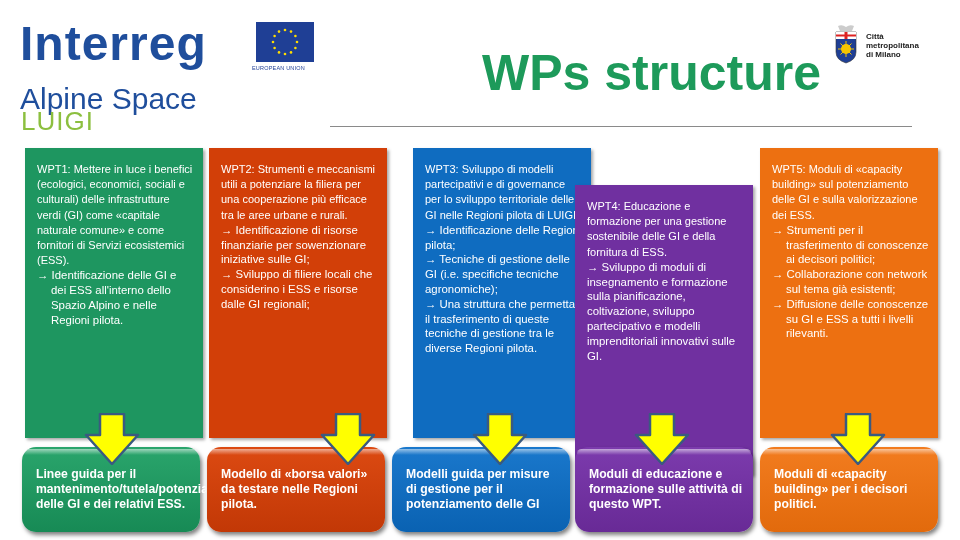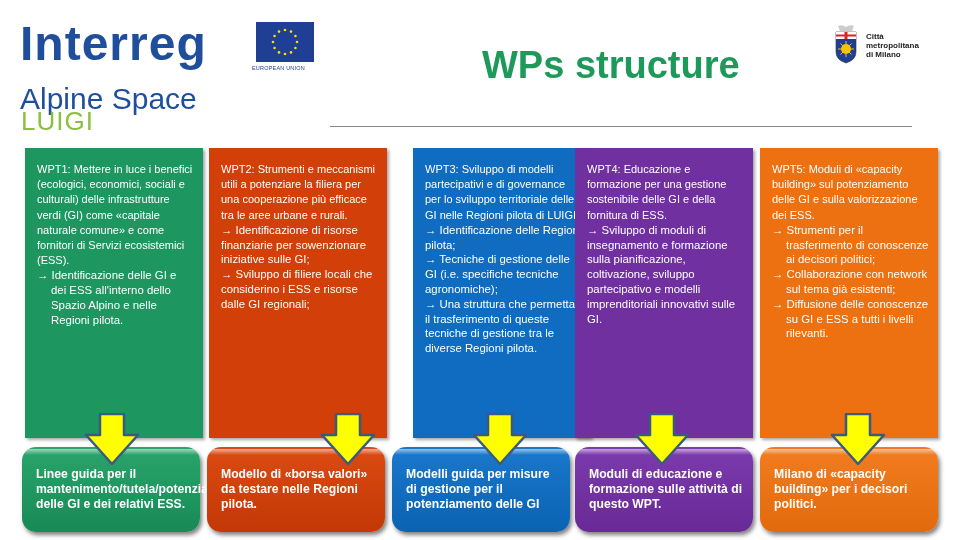--- a/index.html
+++ b/index.html
@@ -12,21 +12,21 @@
   .luigi-word { position: absolute; left: 1px; top: 88px; font-size: 26px; color: #8cbf3f; letter-spacing: 1px; line-height: 30px; }
   .eu-flag { position: absolute; left: 236px; top: 4px; width: 58px; height: 40px; background: #1f3f95; }
   .eu-flag svg { width: 58px; height: 40px; }
   .eu-label { position: absolute; left: 232px; top: 47px; font-size: 5.5px; color: #1f3f95; letter-spacing: 0.2px; white-space: nowrap; }
 
   .cmm-logo { position: absolute; left: 828px; top: 20px; width: 120px; height: 50px; }
   .cmm-crest { position: absolute; left: 6px; top: 4px; width: 24px; height: 40px; }
   .cmm-text { position: absolute; left: 38px; top: 12px; font-size: 8px; line-height: 9px; color: #222; font-weight: bold; }
   .cmm-text div { white-space: nowrap; }
 
-  .page-title { position: absolute; left: 482px; top: 44px; font-size: 38px; font-weight: bold; color: #1d9a5a; white-space: nowrap; }
+  .page-title { position: absolute; left: 482px; top: 44px; font-size: 50px; font-weight: bold; color: #1d9a5a; white-space: nowrap; }
   .title-rule { position: absolute; left: 330px; top: 126px; width: 582px; height: 1px; background: #8a8a8a; }
 
   
   .wpt-box { position: absolute; top: 148px; width: 178px; height: 290px; color: #fff; padding: 14px 9px 8px 12px; box-shadow: 2px 2px 3px rgba(0,0,0,0.35); }
   .wpt-title { font-size: 11px; font-weight: normal; line-height: 15.2px; }
   .wpt-item { font-size: 11.4px; line-height: 14.8px; }
   .wpt-item.indent { padding-left: 14px; text-indent: -14px; }
 
   
   .out-box { position: absolute; top: 447px; width: 178px; height: 85px; border-radius: 14px; color: #fff; padding: 20px 10px 8px 14px; box-shadow: 2px 3px 4px rgba(0,0,0,0.5); }
@@ -104,21 +104,21 @@
   <div class="wpt-item">→ Sviluppo di filiere locali che considerino i ESS e risorse dalle GI regionali;</div>
 </div>
 
 <div class="wpt-box" style="left:393px; background:#0f6cc0;margin-left:20px;">
   <div class="wpt-title">WPT3: Sviluppo di modelli partecipativi e di governance per lo sviluppo territoriale delle GI nelle Regioni pilota di LUIGI.</div>
   <div class="wpt-item">→ Identificazione delle Regioni pilota;</div>
   <div class="wpt-item">→ Tecniche di gestione delle GI (i.e. specifiche tecniche agronomiche);</div>
   <div class="wpt-item">→ Una struttura che permetta il trasferimento di queste tecniche di gestione tra le diverse Regioni pilota.</div>
 </div>
 
-<div class="wpt-box" style="left:575px; background:#7030a0;">
+<div class="wpt-box" style="left:575px; background:#7030a0;margin-top:37px;">
   <div class="wpt-title">WPT4: Educazione e formazione per una gestione sostenibile delle GI e della fornitura di ESS.</div>
   <div class="wpt-item">→ Sviluppo di moduli di insegnamento e formazione sulla pianificazione, coltivazione, sviluppo partecipativo e modelli imprenditoriali innovativi sulle GI.</div>
 </div>
 
 <div class="wpt-box" style="left:760px; background:#ed7011;">
   <div class="wpt-title">WPT5: Moduli di «capacity building» sul potenziamento delle GI e sulla valorizzazione dei ESS.</div>
   <div class="wpt-item indent">→ Strumenti per il trasferimento di conoscenze ai decisori politici;</div>
   <div class="wpt-item indent">→ Collaborazione con network sul tema già esistenti;</div>
   <div class="wpt-item indent">→ Diffusione delle conoscenze su GI e ESS a tutti i livelli rilevanti.</div>
 </div>
@@ -129,21 +129,21 @@
 <div class="out-box" style="left:207px; background:linear-gradient(#dc4a12,#c23806);">
   <div class="out-text">Modello di «borsa valori» da testare nelle Regioni pilota.</div>
 </div>
 <div class="out-box" style="left:392px; background:linear-gradient(#1a78cc,#0a62b2);">
   <div class="out-text">Modelli guida per misure di gestione per il potenziamento delle GI</div>
 </div>
 <div class="out-box" style="left:575px; background:linear-gradient(#7c3bad,#682a96);">
   <div class="out-text">Moduli di educazione e formazione sulle attività di questo WPT.</div>
 </div>
 <div class="out-box" style="left:760px; background:linear-gradient(#f27c1f,#e26a0c);">
-  <div class="out-text">Milano di «capacity building» per i decisori politici.</div>
+  <div class="out-text">Moduli di «capacity building» per i decisori politici.</div>
 </div>
 
 <div class="down-arrow" style="left:84px; top:413px;">
   <svg viewBox="0 0 56 52">
       <path d="M16 1 H40 V22 H54 L28 51 L2 22 H16 Z" fill="#ffff00" stroke="#3a5a80" stroke-width="2.5" stroke-linejoin="round"></path>
     </svg>
 </div>
 <div class="down-arrow" style="left:320px; top:413px;">
   <svg viewBox="0 0 56 52">
       <path d="M16 1 H40 V22 H54 L28 51 L2 22 H16 Z" fill="#ffff00" stroke="#3a5a80" stroke-width="2.5" stroke-linejoin="round"></path>

